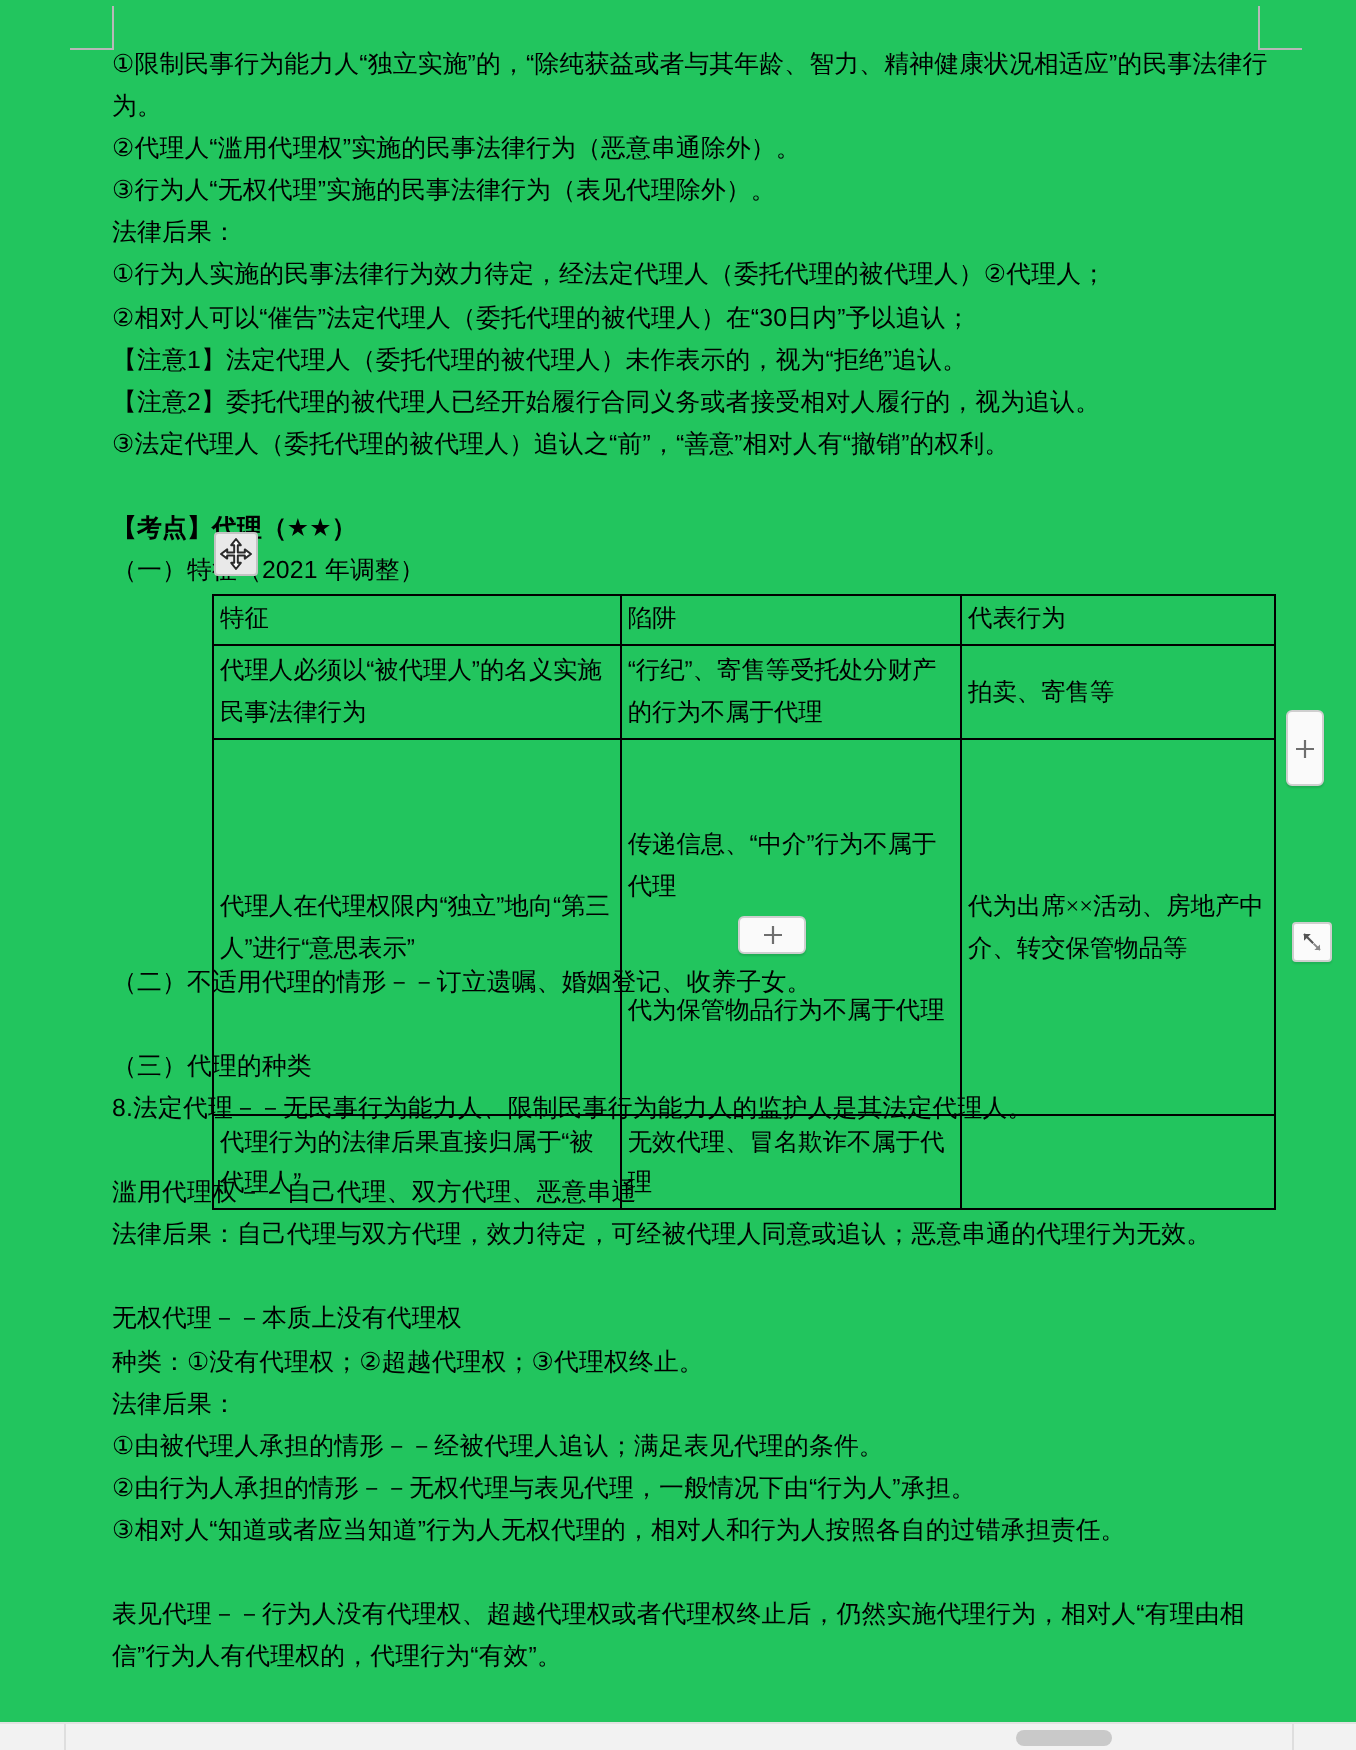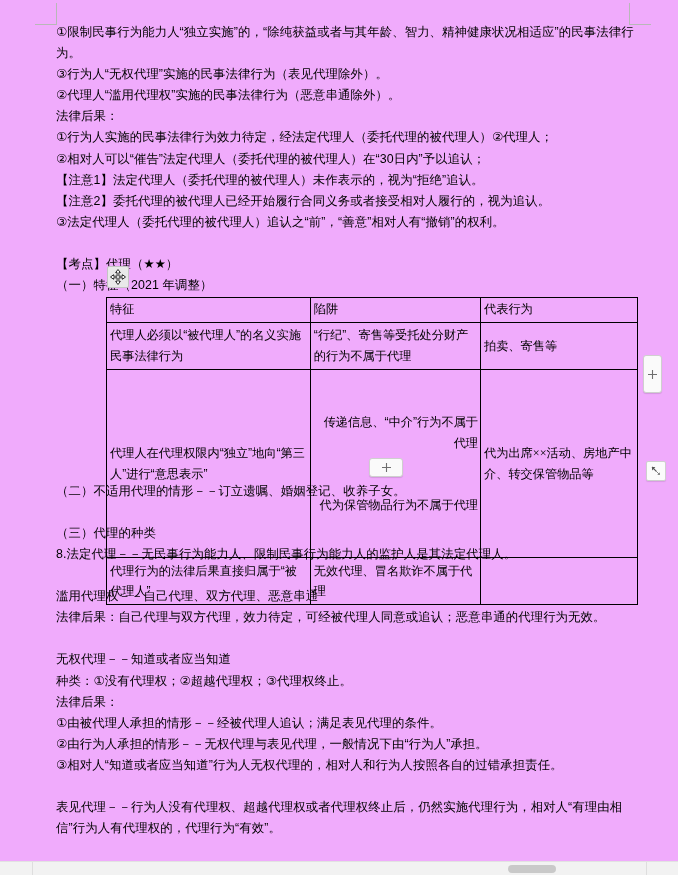--- a/index.html
+++ b/index.html
@@ -14,21 +14,21 @@
     position: relative;
     overflow: hidden;
     font-family: "Liberation Sans", "DejaVu Sans", sans-serif;
     color: #000000;
   }
 
   
   #page {
     position: absolute;
     inset: 0;
-    background: #f0abfc;
+    background: #22c55e;
   }
 
   
   .margin-mark {
     position: absolute;
     border-color: #b8b8b8;
     border-style: solid;
     width: 22px;
     height: 22px;
     pointer-events: none;
@@ -44,21 +44,21 @@
     width: 578px;
   }
   .para {
     font-size: 12.4px;
     line-height: 21.1px;
     letter-spacing: 0.1px;
     white-space: pre-wrap;
     word-break: break-word;
     margin: 0;
   }
-  .para.bold { font-weight: normal; }
+  .para.bold { font-weight: bold; }
   .para.spacer { height: 21px; }
 
   
   .tbl-wrap {
     position: absolute;
     left: 106px;
     top: 297px;
     width: 532px;
   }
   table.agent-table {
@@ -75,21 +75,21 @@
     word-break: break-all;
     white-space: pre-wrap;
   }
   table.agent-table td.c0 { width: 200px; }
   table.agent-table td.c1 { width: 167px; }
   table.agent-table td.c2 { width: 154px; font-family: Liberation Serif, serif; }
   table.agent-table tr.head td { vertical-align: top; height: 25px; }
   table.agent-table tr.r1 td { height: 47px; }
   table.agent-table tr.r2 td { height: 62px; }
   table.agent-table tr.r3 td { height: 47px; }
-  td.mid-split > div { line-height: 20.6px; text-align: right; }
+  td.mid-split > div { line-height: 20.6px; }
   td.vtop { vertical-align: top; }
 
   
   .add-btn {
     position: absolute;
     background: #fafafa;
     border: 1px solid #cfcfcf;
     border-radius: 3px;
     box-shadow: 0 1px 1px rgba(0,0,0,0.12);
     display: flex;
@@ -164,22 +164,22 @@
 </head>
 <body>
 
 <div id="page">
 
   <div class="margin-mark tl"></div>
   <div class="margin-mark tr"></div>
 
   <div class="doc-body">
     <p class="para">①限制民事行为能力人“独立实施”的，“除纯获益或者与其年龄、智力、精神健康状况相适应”的民事法律行为。</p>
+    <p class="para">②代理人“滥用代理权”实施的民事法律行为（恶意串通除外）。</p>
     <p class="para">③行为人“无权代理”实施的民事法律行为（表见代理除外）。</p>
-    <p class="para">②代理人“滥用代理权”实施的民事法律行为（恶意串通除外）。</p>
     <p class="para">法律后果：</p>
     <p class="para">①行为人实施的民事法律行为效力待定，经法定代理人（委托代理的被代理人）②代理人；</p>
     <p class="para">②相对人可以“催告”法定代理人（委托代理的被代理人）在“30日内”予以追认；</p>
     <p class="para">【注意1】法定代理人（委托代理的被代理人）未作表示的，视为“拒绝”追认。</p>
     <p class="para">【注意2】委托代理的被代理人已经开始履行合同义务或者接受相对人履行的，视为追认。</p>
     <p class="para">③法定代理人（委托代理的被代理人）追认之“前”，“善意”相对人有“撤销”的权利。</p>
     <p class="para spacer"></p>
     <p class="para bold">【考点】代理（★★）</p>
     <p class="para">（一）特征（2021 年调整）</p>
   </div>
@@ -244,21 +244,21 @@
 
   <div class="doc-body" style="top:481px;">
     <p class="para">（二）不适用代理的情形－－订立遗嘱、婚姻登记、收养子女。</p>
     <p class="para spacer"></p>
     <p class="para">（三）代理的种类</p>
     <p class="para">8.法定代理－－无民事行为能力人、限制民事行为能力人的监护人是其法定代理人。</p>
     <p class="para spacer"></p>
     <p class="para">滥用代理权－－自己代理、双方代理、恶意串通</p>
     <p class="para">法律后果：自己代理与双方代理，效力待定，可经被代理人同意或追认；恶意串通的代理行为无效。</p>
     <p class="para spacer"></p>
-    <p class="para">无权代理－－知道或者应当知道</p>
+    <p class="para">无权代理－－本质上没有代理权</p>
     <p class="para">种类：①没有代理权；②超越代理权；③代理权终止。</p>
     <p class="para">法律后果：</p>
     <p class="para">①由被代理人承担的情形－－经被代理人追认；满足表见代理的条件。</p>
     <p class="para">②由行为人承担的情形－－无权代理与表见代理，一般情况下由“行为人”承担。</p>
     <p class="para">③相对人“知道或者应当知道”行为人无权代理的，相对人和行为人按照各自的过错承担责任。</p>
     <p class="para spacer"></p>
     <p class="para">表见代理－－行为人没有代理权、超越代理权或者代理权终止后，仍然实施代理行为，相对人“有理由相信”行为人有代理权的，代理行为“有效”。</p>
 
   </div>
 

